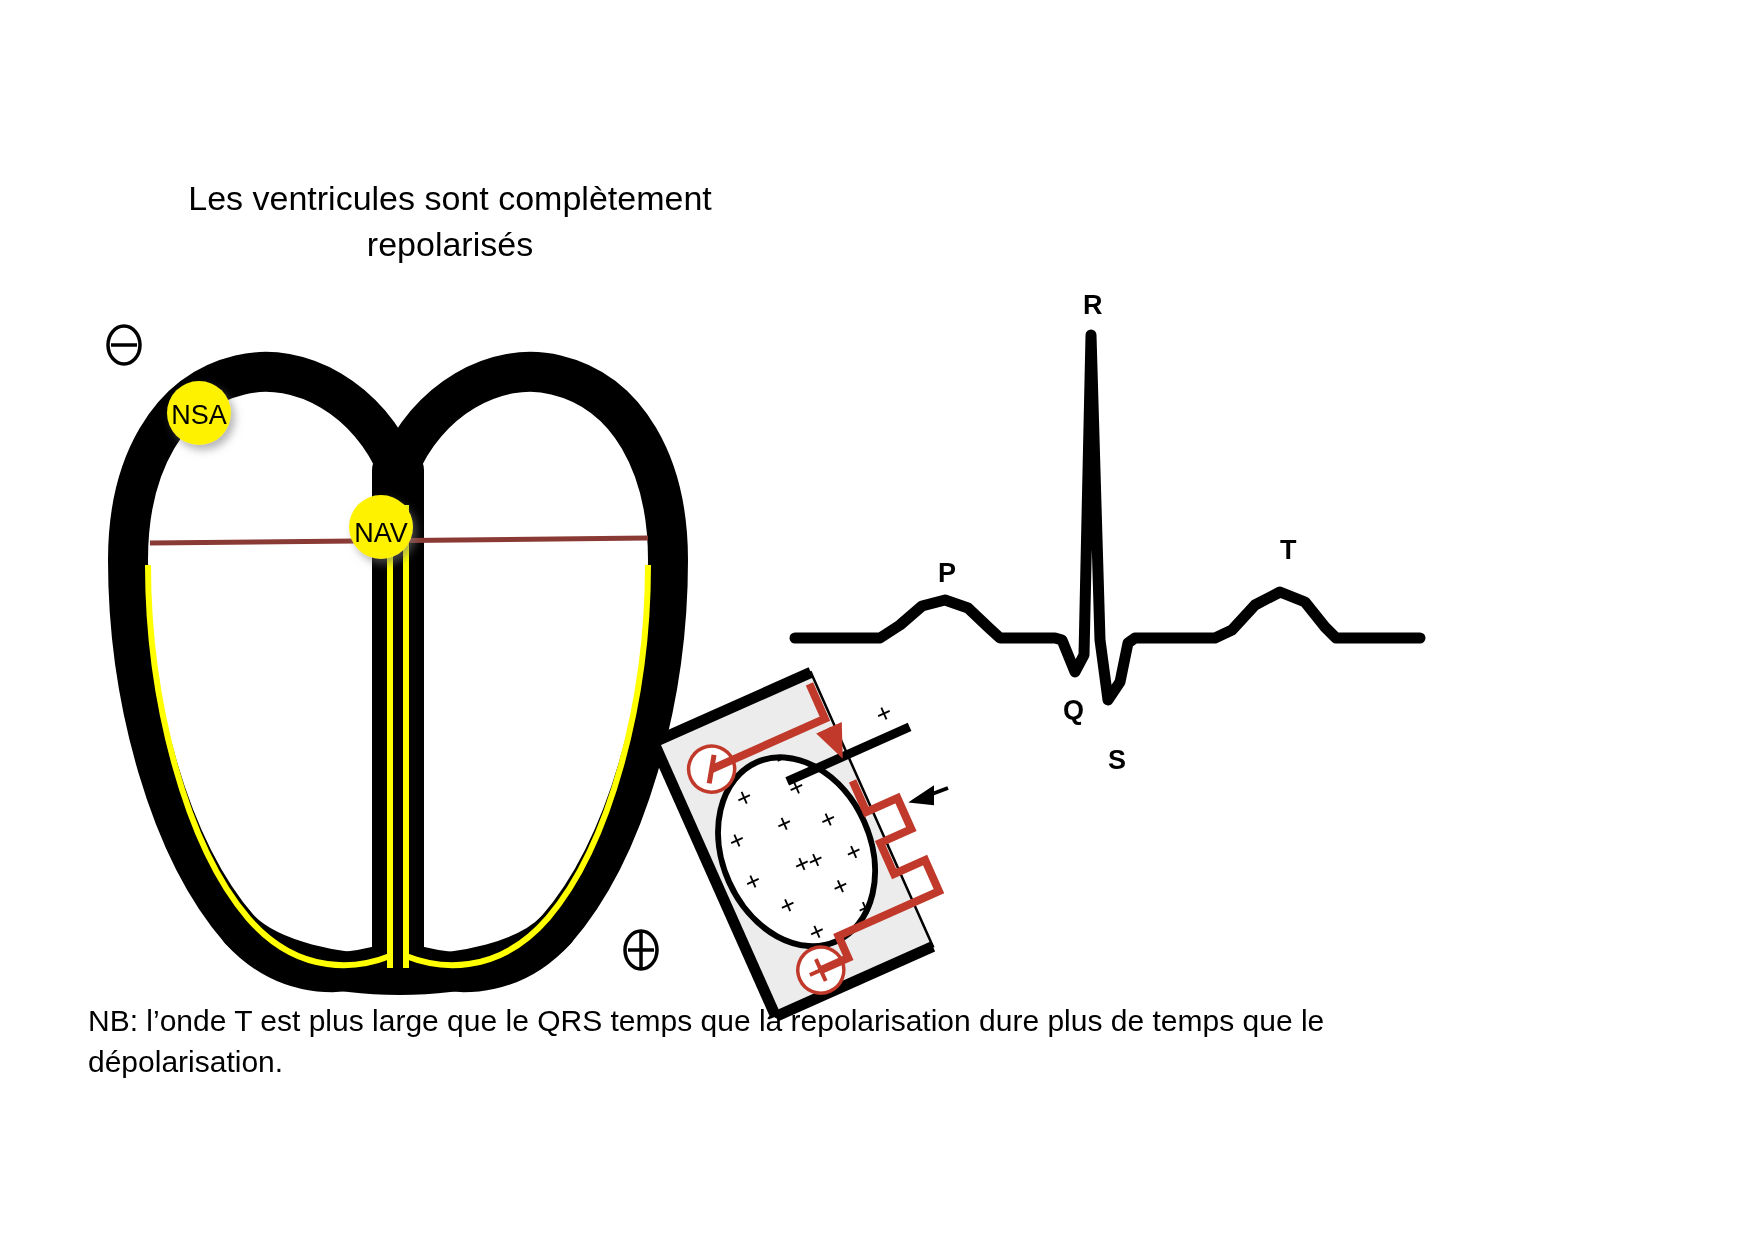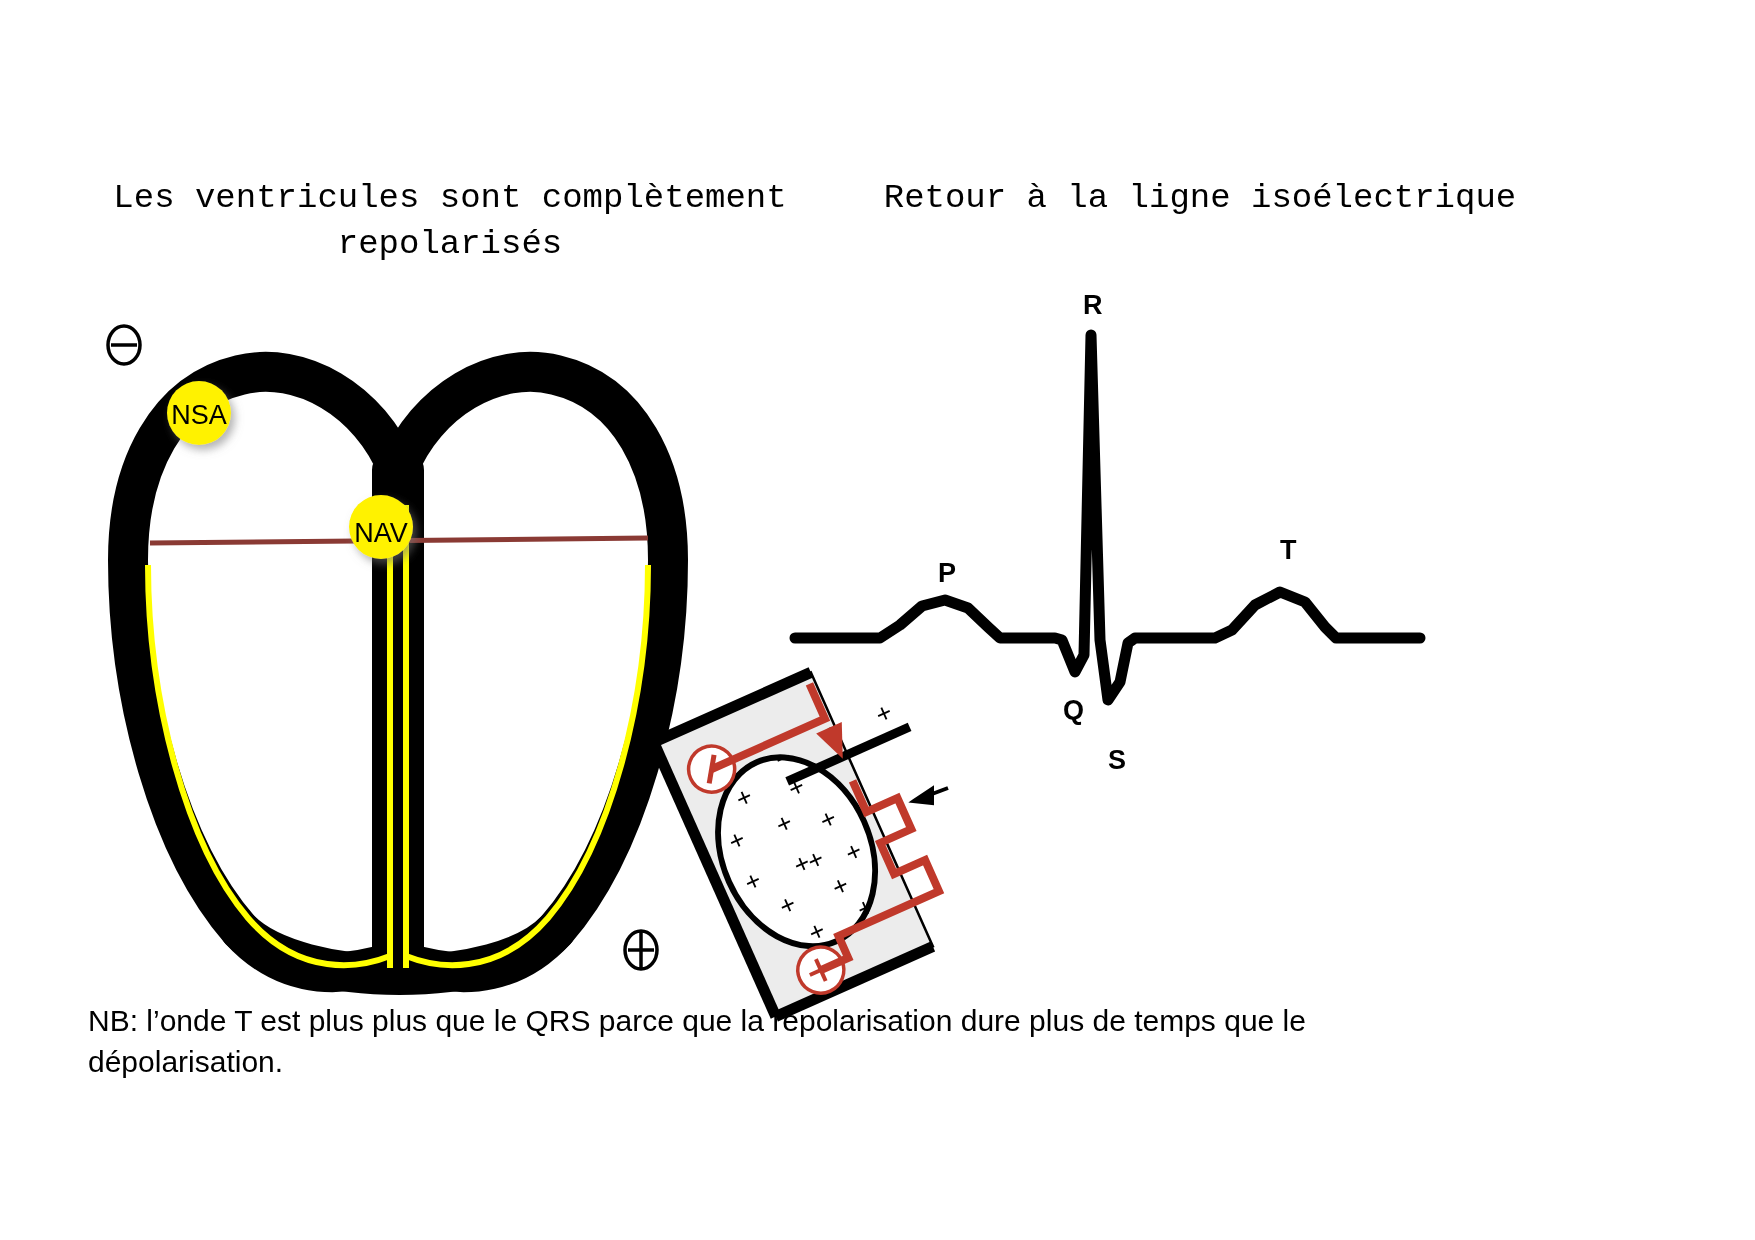--- a/index.html
+++ b/index.html
@@ -15,21 +15,20 @@
     font-family: "Liberation Sans", sans-serif;
     overflow: hidden;
   }
   .ttl {
     position: absolute;
     font-size: 34px;
     color: #000000;
     text-align: center;
     line-height: 1.35;
     font-weight: 400;
-    font-family: Liberation Mono, monospace;
   }
   #title-left { left: 110px; top: 176px; width: 680px; }
   #title-right { left: 880px; top: 176px; width: 640px; }
 
   .wavelabel {
     position: absolute;
     font-size: 27px;
     font-weight: bold;
     color: #000000;
   }
@@ -54,21 +53,20 @@
 
   svg { display: block; }
   .svgwrap { position: absolute; left: 0; top: 0; }
 </style>
 </head>
 <body>
 
 <div id="stage">
 
   <div class="ttl" id="title-left">Les ventricules sont complètement repolarisés</div>
-  <div class="ttl" id="title-right">Retour à la ligne isoélectrique</div>
 
   <div class="svgwrap">
     <svg width="1755" height="1240" viewBox="0 0 1755 1240" xmlns="http://www.w3.org/2000/svg">
       <defs>
         <filter id="softshadow" x="-40%" y="-40%" width="200%" height="200%">
           <feDropShadow dx="4" dy="5" stdDeviation="4" flood-color="#777" flood-opacity="0.55"></feDropShadow>
         </filter>
       </defs>
 
       <g>
@@ -189,15 +187,15 @@
       <polyline id="ecg-path" fill="none" stroke="#000000" stroke-width="11" stroke-linejoin="round" stroke-linecap="round" points="795,638 880,638 900,625 922,606 945,600 968,608 988,627 1000,638 1055,638 1062,640 1075,672 1084,655 1091,335 1100,640 1108,700 1120,682 1128,643 1135,638 1215,638 1232,630 1255,605 1280,592 1305,602 1325,627 1336,638 1420,638"></polyline>
     </svg>
   </div>
 
   <div class="wavelabel" style="left:938px; top:558px;">P</div>
   <div class="wavelabel" style="left:1083px; top:290px;">R</div>
   <div class="wavelabel" style="left:1063px; top:695px;">Q</div>
   <div class="wavelabel" style="left:1108px; top:745px;">S</div>
   <div class="wavelabel" style="left:1280px; top:535px;">T</div>
 
-  <div id="nb-note">NB: l’onde T est plus plus que le QRS parce que la repolarisation dure plus de temps que le dépolarisation.</div>
+  <div id="nb-note">NB: l’onde T est plus large que le QRS temps que la repolarisation dure plus de temps que le dépolarisation.</div>
 
 </div>
 
 </body></html>

